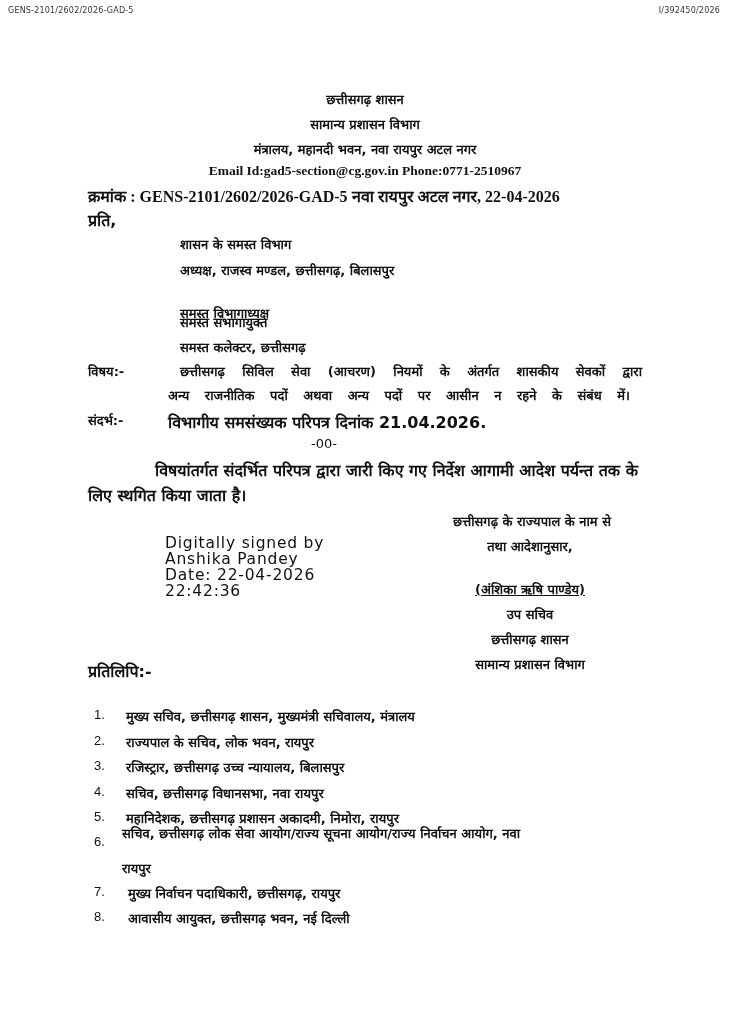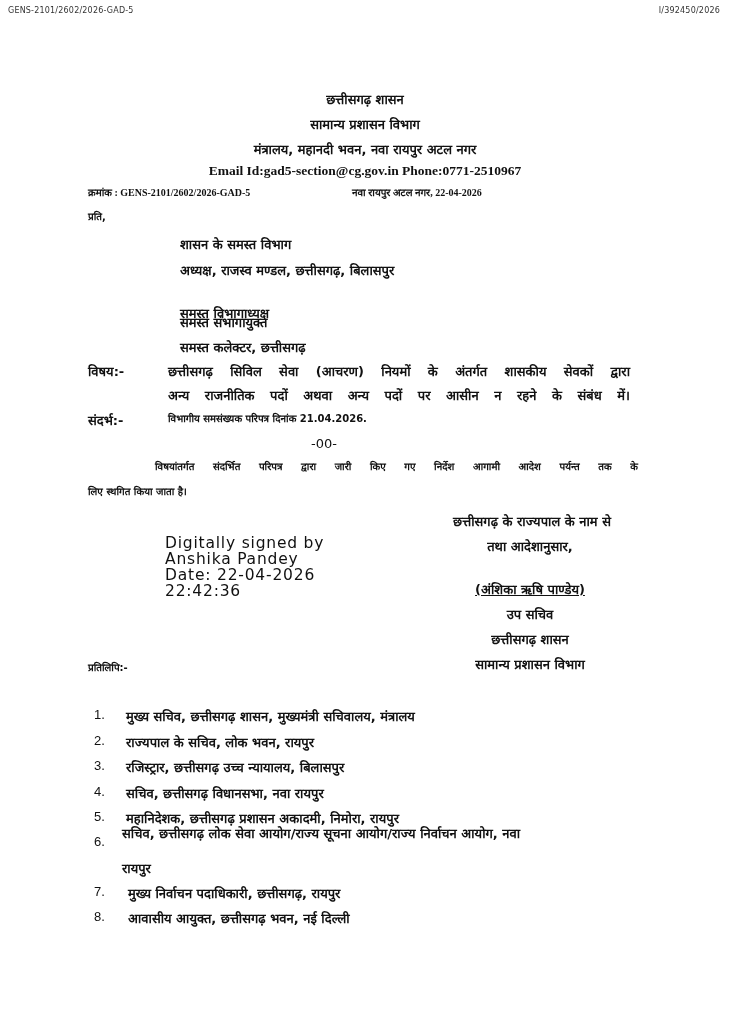--- a/index.html
+++ b/index.html
@@ -9,25 +9,25 @@
     font-family: "DejaVu Sans", "Liberation Sans", sans-serif;
   }
   .abs { position: absolute; }
   .hdr { top: 6px; font-size: 8px; color: #333; font-family: "DejaVu Sans", sans-serif; letter-spacing: 0.2px; }
   .hdr.left { left: 8px; }
   .hdr.right { right: 10px; }
 
   .center-line { left: 0; width: 730px; text-align: center; font-weight: bold; font-size: 13px; }
   .serif { font-family: "Liberation Serif", "DejaVu Serif", serif; }
 
-  .b { font-weight: bold; font-size: 10px; }
+  .b { font-weight: bold; font-size: 16px; }
   .addr { left: 180px; font-weight: bold; font-size: 13px; }
 
   .label { left: 88px; font-weight: bold; font-size: 13px; }
-  .justify-line { left: 168px; width: 462px; font-weight: bold; font-size: 13px; text-align: justify; text-align-last: justify; }
+  .justify-line { left: 180px; width: 462px; font-weight: bold; font-size: 13px; text-align: justify; text-align-last: justify; }
 
   .sig-block {
     left: 165px; top: 535px; font-family: "DejaVu Sans", sans-serif;
     font-size: 15.5px; line-height: 16px; color: #111; letter-spacing: 0.8px;
   }
   .sig-right { left: 420px; width: 220px; text-align: center; font-weight: bold; font-size: 13px; }
 
   .cc-num { left: 94px; font-size: 13px; font-family: "Liberation Sans", sans-serif; }
   .cc-text { font-weight: bold; font-size: 13px; }
 </style>

